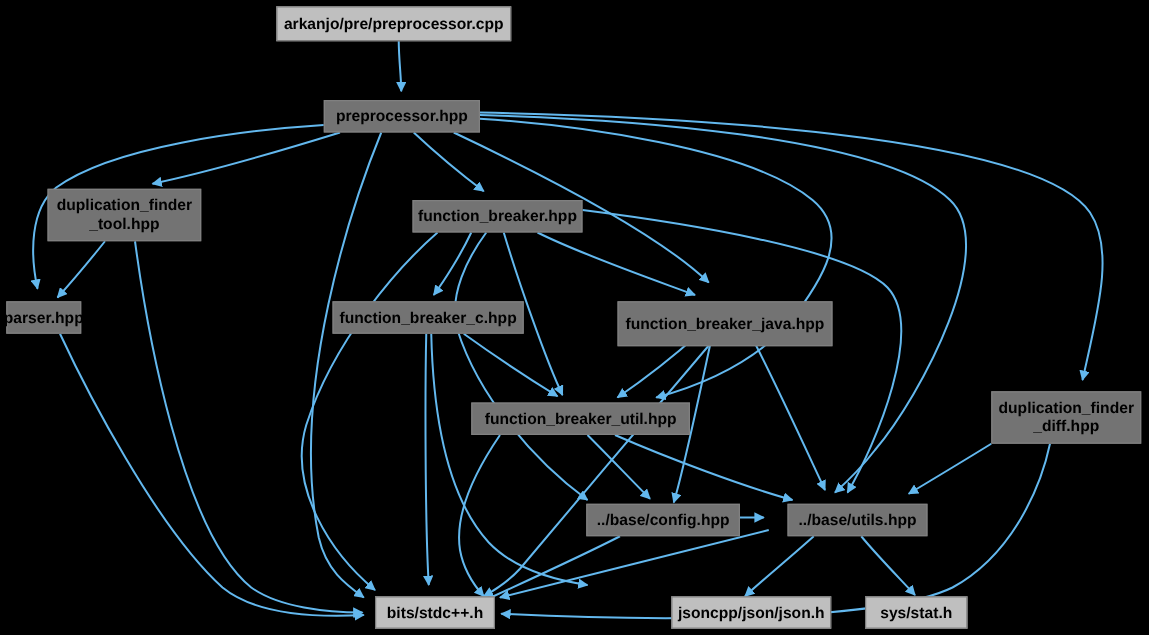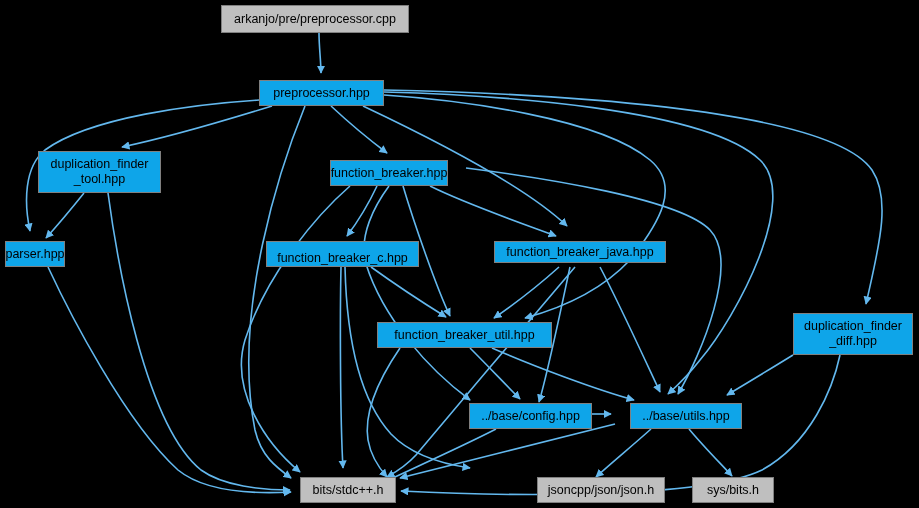--- a/index.html
+++ b/index.html
@@ -7,20 +7,21 @@
     padding: 0;
     background: #000000;
   }
   #graph-root {
     position: relative;
     width: 919px;
     height: 508px;
     background: #000000;
     overflow: hidden;
     font-family: "Liberation Sans", sans-serif;
+    font-weight: bold;
   }
   svg.edge-layer {
     position: absolute;
     top: 0;
     left: 0;
     width: 919px;
     height: 508px;
     pointer-events: none;
   }
   .node {
@@ -31,21 +32,21 @@
     justify-content: center;
     text-align: center;
     border: 1px solid #808080;
     color: #000000;
     font-size: 12.5px;
     line-height: 15px;
     letter-spacing: 0px;
     white-space: pre;
     cursor: pointer;
   }
-  .node.fill-white { background: #0ea5e9; }
+  .node.fill-white { background: #737373; }
   .node.fill-gray  { background: #bfbfbf; }
   .node-label { display: block; }
 </style>
 </head>
 <body>
 
 <div id="graph-root">
 
   <svg class="edge-layer" viewBox="0 0 919 508" xmlns="http://www.w3.org/2000/svg">
     <defs>
@@ -90,27 +91,27 @@
         <path d="M 793,355 C 772,368 747,383 727,395" fill="none" stroke="#63b8ee" stroke-width="1.6" marker-end="url(#arrow)"></path>
         <path d="M 840,355 C 833,388 811,443 762,470 C 700,500 498,496 401,491" fill="none" stroke="#63b8ee" stroke-width="1.6" marker-end="url(#arrow)"></path>
       </g>
   </svg>
 
   <div id="nodes-layer">
       <div class="node fill-gray" style="left: 221px; top: 5px; width: 188px; height: 28px;"><span class="node-label">arkanjo/pre/preprocessor.cpp</span></div>
       <div class="node fill-white" style="left: 259px; top: 80px; width: 125px; height: 26px;"><span class="node-label">preprocessor.hpp</span></div>
       <div class="node fill-white" style="left: 38px; top: 151px; width: 123px; height: 42px;"><span class="node-label">duplication_finder
 _tool.hpp</span></div>
-      <div class="node fill-white" style="left: 330px; top: 160px; width: 118px; height: 26px;"><span class="node-label">function_breaker.hpp</span></div>
+      <div class="node fill-white" style="left: 330px; top: 160px; width: 136px; height: 26px;"><span class="node-label">function_breaker.hpp</span></div>
       <div class="node fill-white" style="left: 5px; top: 241px; width: 60px; height: 26px;"><span class="node-label">parser.hpp</span></div>
-      <div class="node fill-white" style="left: 266px; top: 241px; width: 153px; height: 26px; align-items: flex-end;"><span class="node-label">function_breaker_c.hpp</span></div>
-      <div class="node fill-white" style="left: 494px; top: 241px; width: 172px; height: 22px;"><span class="node-label">function_breaker_java.hpp</span></div>
+      <div class="node fill-white" style="left: 266px; top: 241px; width: 153px; height: 26px;"><span class="node-label">function_breaker_c.hpp</span></div>
+      <div class="node fill-white" style="left: 494px; top: 241px; width: 172px; height: 36px;"><span class="node-label">function_breaker_java.hpp</span></div>
       <div class="node fill-white" style="left: 377px; top: 322px; width: 175px; height: 26px;"><span class="node-label">function_breaker_util.hpp</span></div>
       <div class="node fill-white" style="left: 793px; top: 313px; width: 120px; height: 42px;"><span class="node-label">duplication_finder
 _diff.hpp</span></div>
       <div class="node fill-white" style="left: 469px; top: 403px; width: 123px; height: 26px; text-align: center;"><span class="node-label">../base/config.hpp</span></div>
       <div class="node fill-white" style="left: 630px; top: 403px; width: 112px; height: 26px;"><span class="node-label">../base/utils.hpp</span></div>
       <div class="node fill-gray" style="left: 300px; top: 477px; width: 96px; height: 26px; text-align: right;"><span class="node-label">bits/stdc++.h</span></div>
       <div class="node fill-gray" style="left: 537px; top: 477px; width: 128px; height: 26px;"><span class="node-label">jsoncpp/json/json.h</span></div>
-      <div class="node fill-gray" style="left: 692px; top: 477px; width: 82px; height: 26px;"><span class="node-label">sys/bits.h</span></div>
+      <div class="node fill-gray" style="left: 692px; top: 477px; width: 82px; height: 26px;"><span class="node-label">sys/stat.h</span></div>
     </div>
 
 </div>
 
 </body></html>

